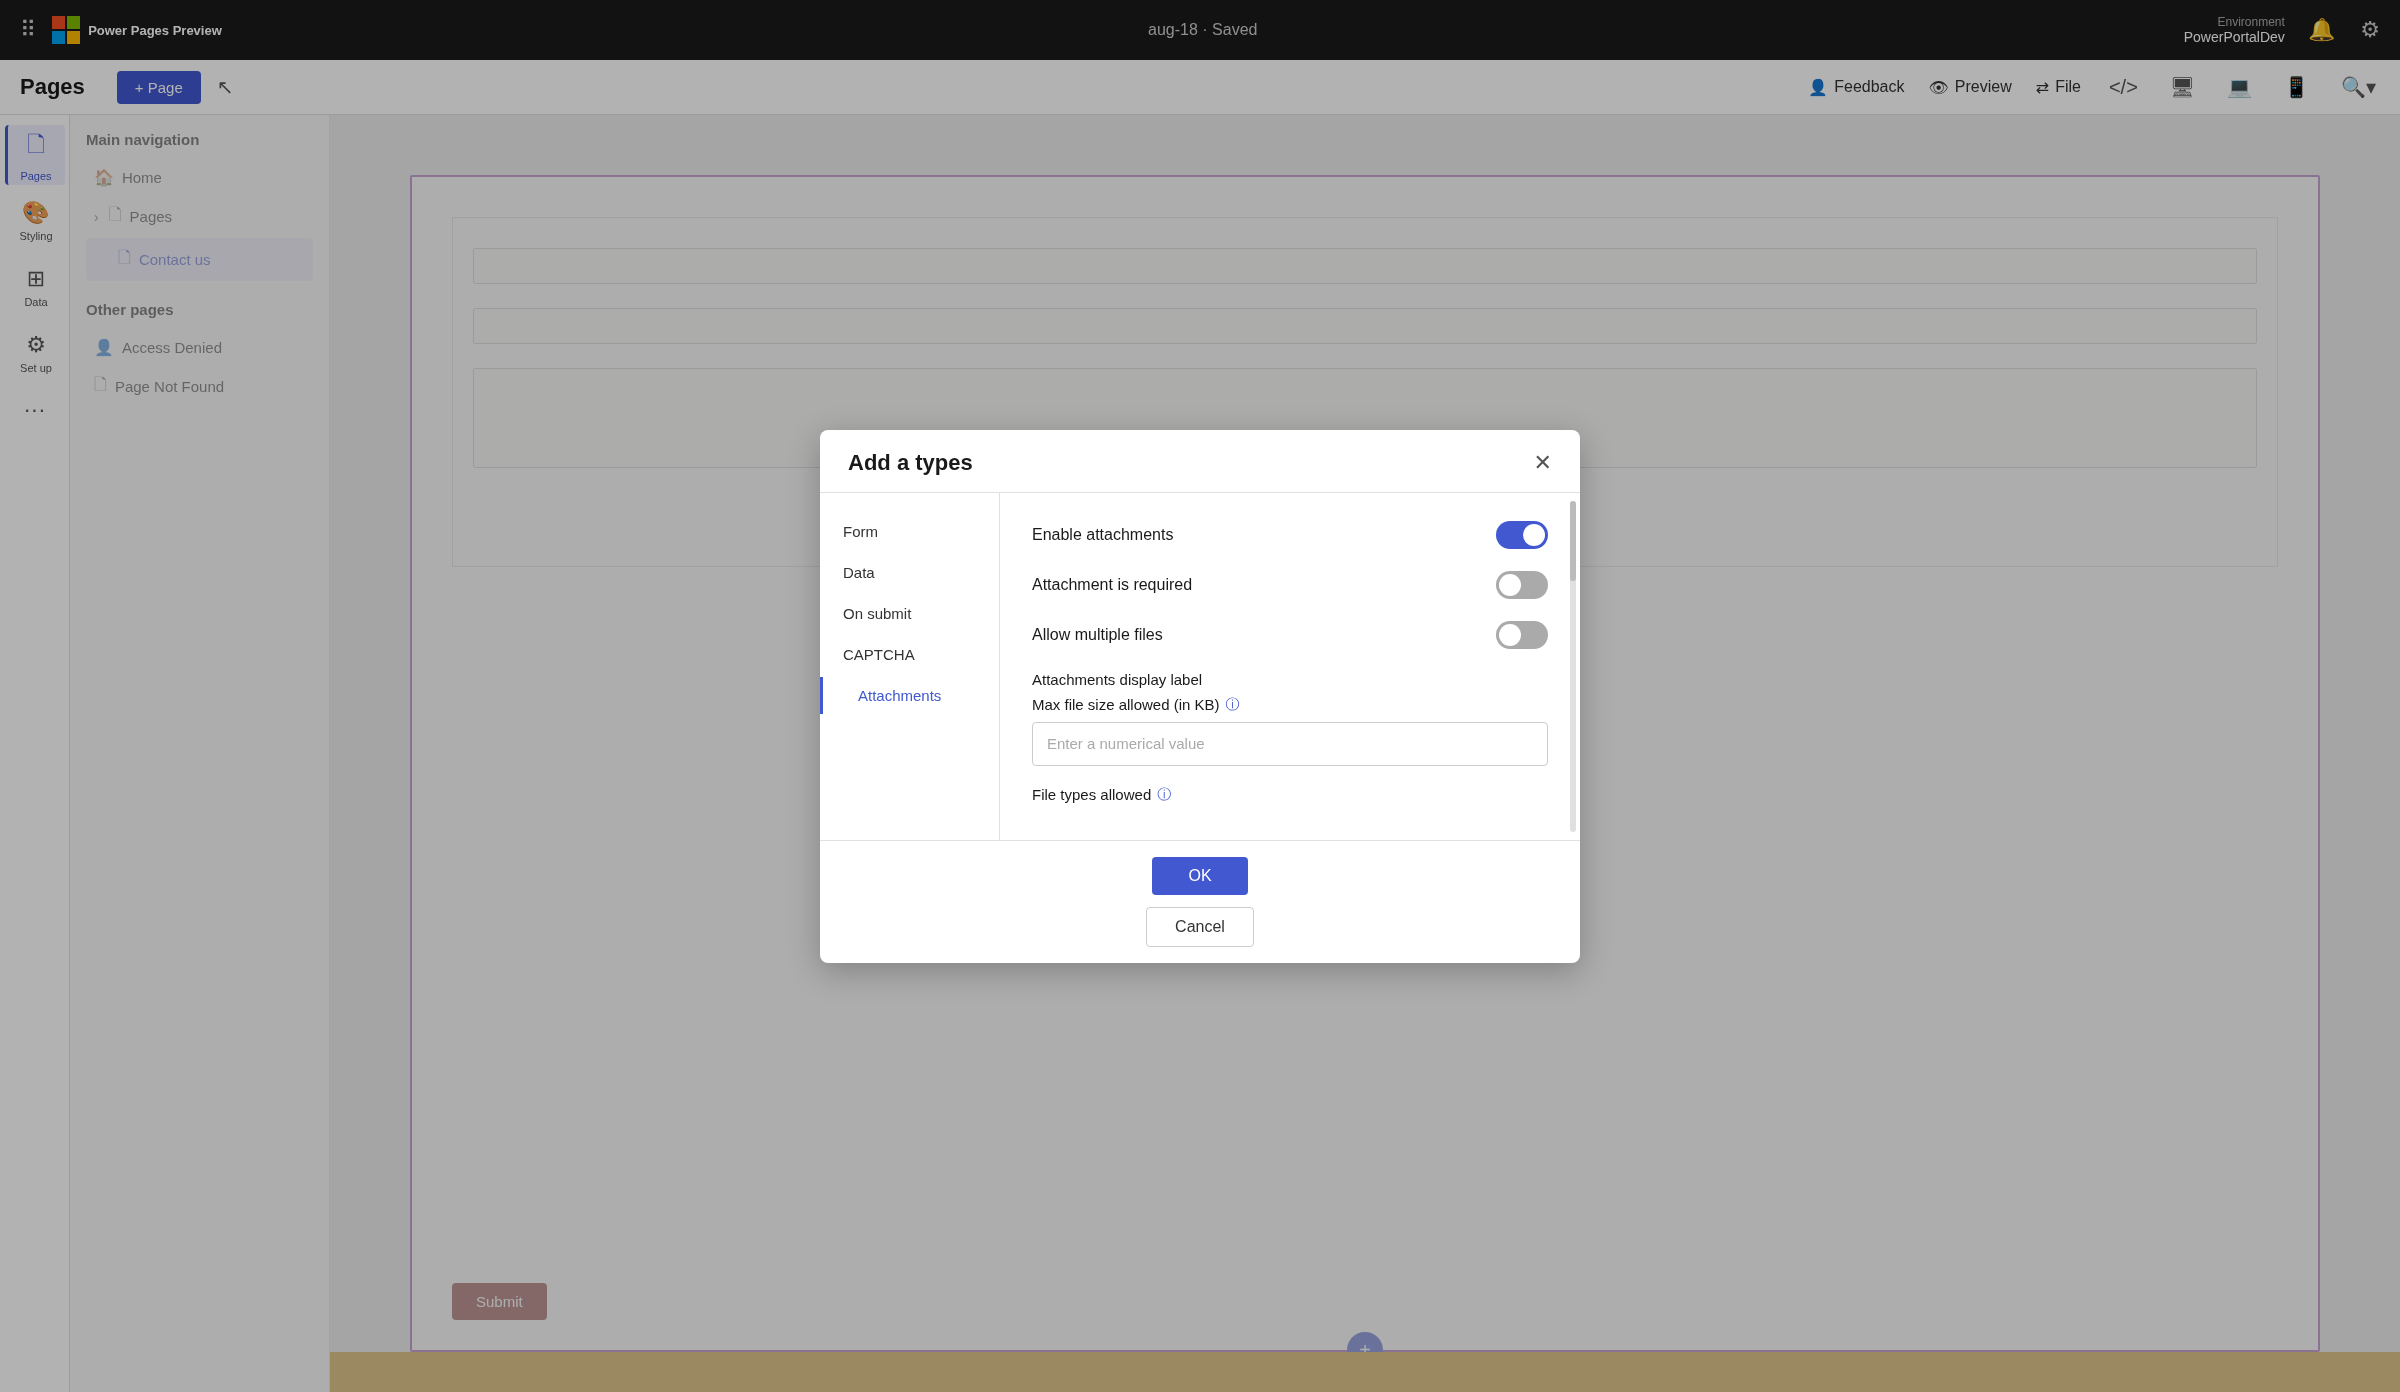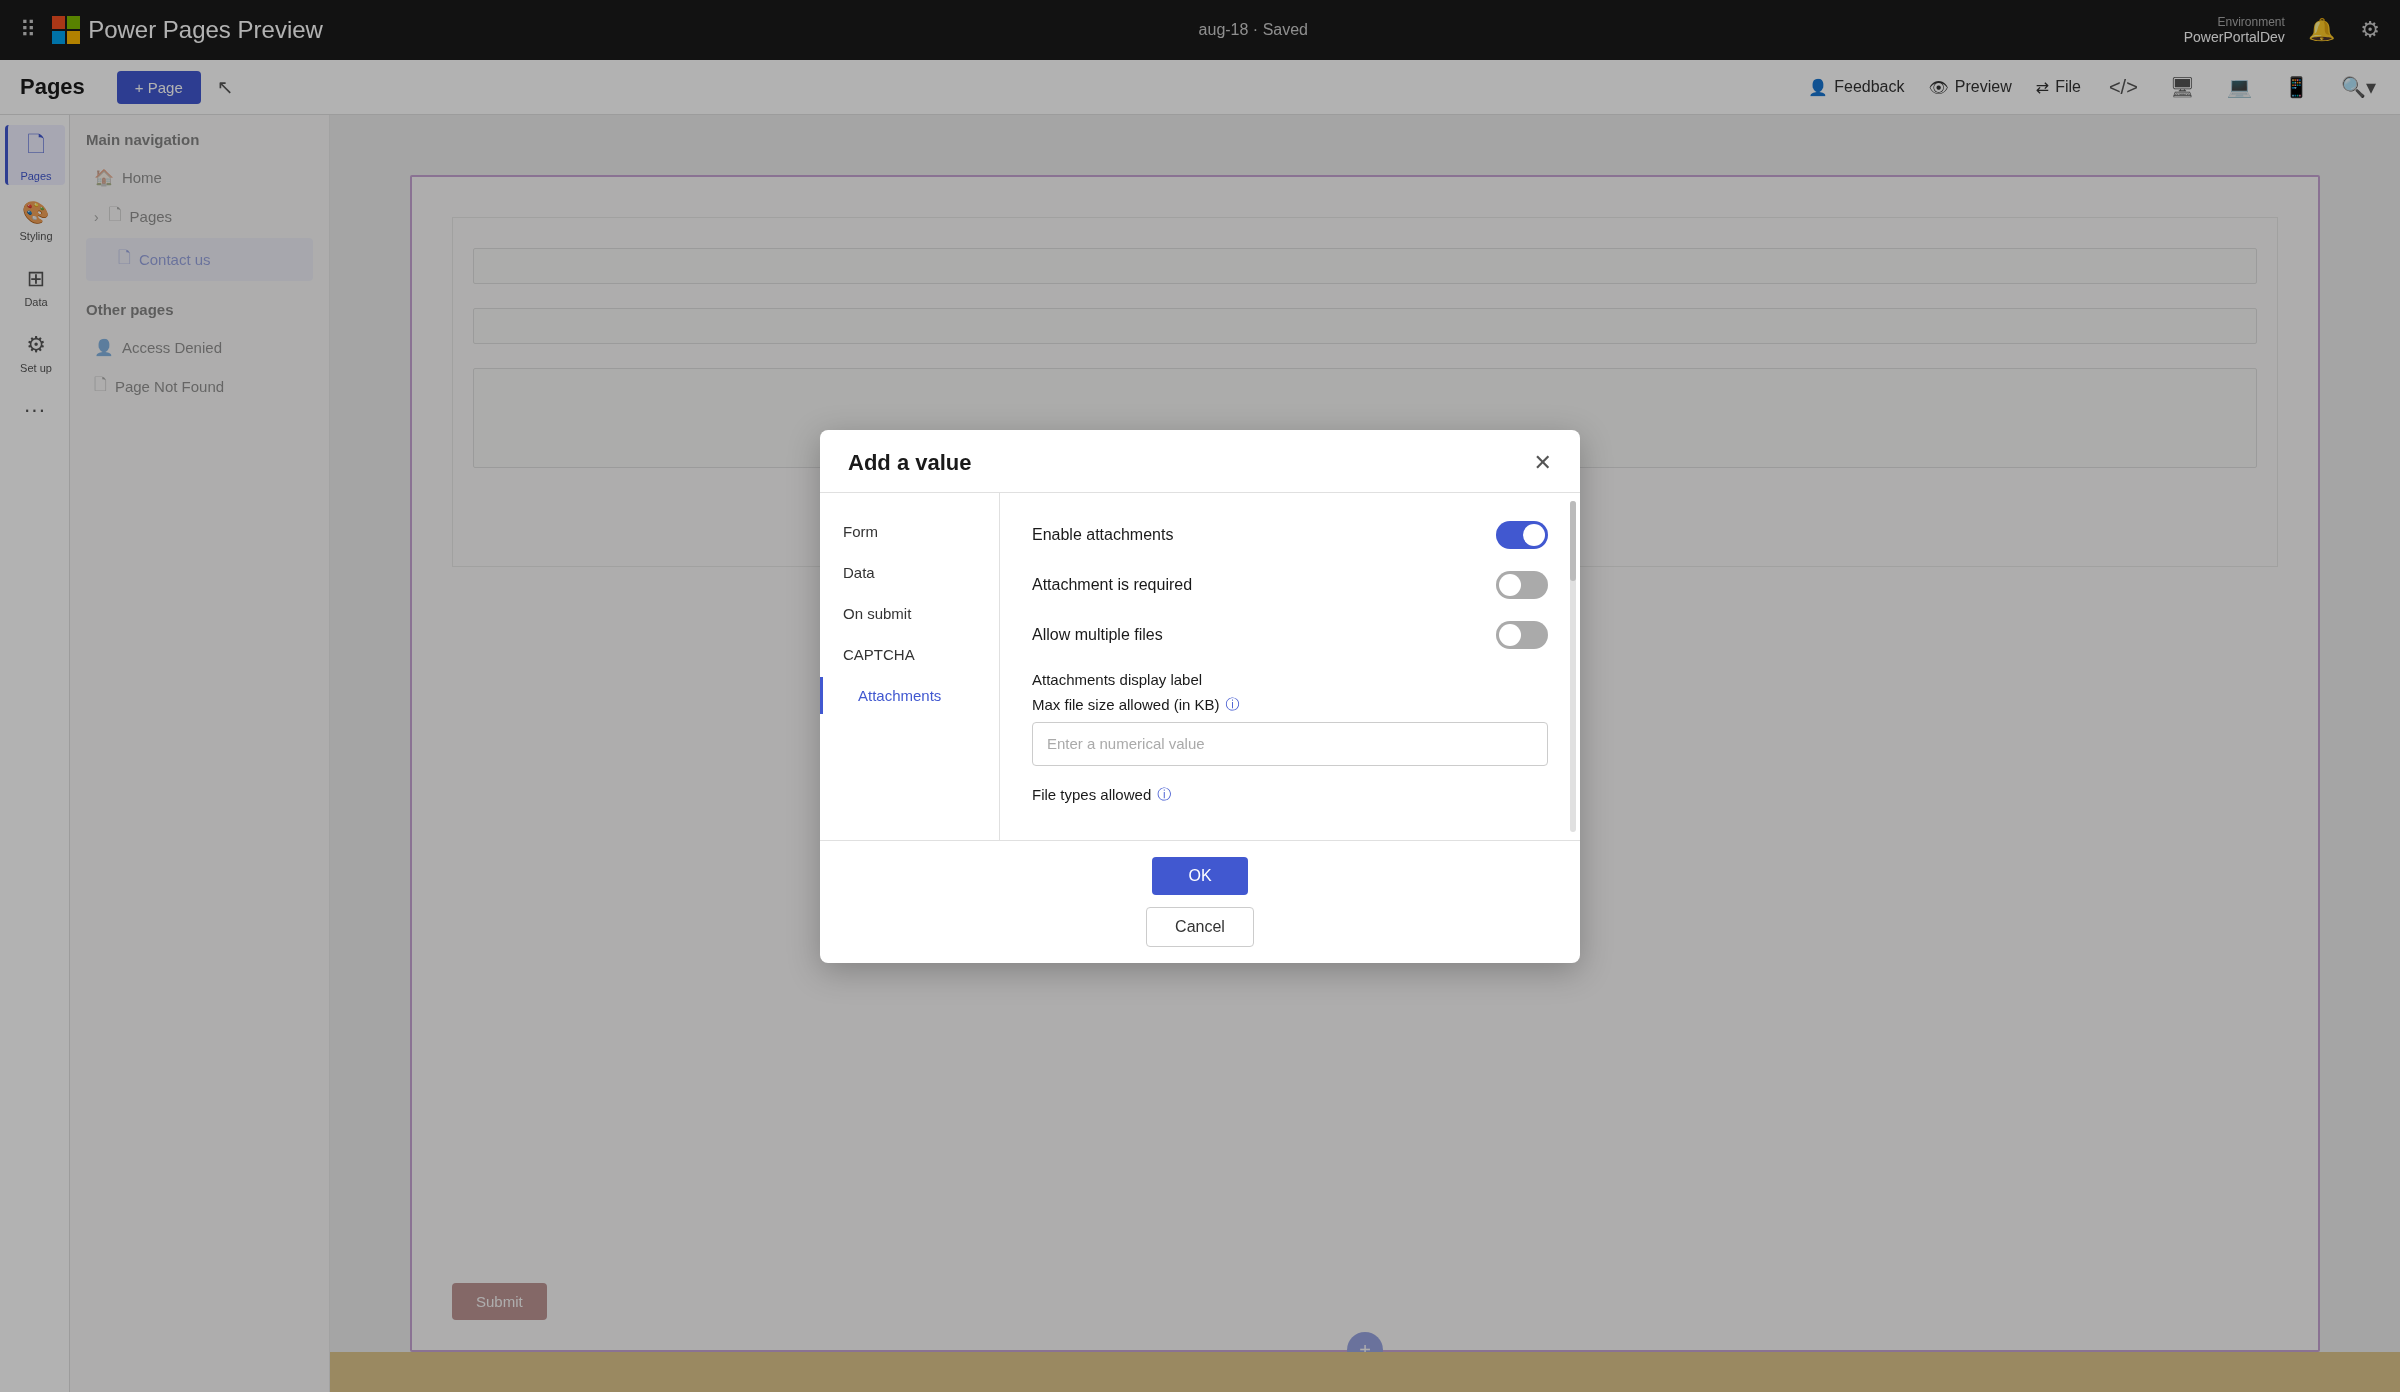--- a/index.html
+++ b/index.html
@@ -18,21 +18,21 @@
       z-index: 10;
     }
     .top-bar-grid-icon { color: #ccc; font-size: 22px; cursor: pointer; }
     .top-bar-logo { display: flex; align-items: center; gap: 8px; }
     .ms-logo { width: 28px; height: 28px; display: grid; grid-template-columns: 1fr 1fr; gap: 2px; }
     .ms-logo-cell { width: 13px; height: 13px; }
     .ms-logo-cell:nth-child(1) { background: #f25022; }
     .ms-logo-cell:nth-child(2) { background: #7fba00; }
     .ms-logo-cell:nth-child(3) { background: #00a4ef; }
     .ms-logo-cell:nth-child(4) { background: #ffb900; }
-    .top-bar-app-name { color: #fff; font-size: 24px; font-weight: 400; }
+    .top-bar-app-name { color: #fff; font-size: 13px; font-weight: 700; }
     .top-bar-center { flex: 1; text-align: center; color: #ccc; font-size: 16px; }
     .top-bar-right { display: flex; align-items: center; gap: 24px; }
     .top-bar-env { display: flex; flex-direction: column; align-items: flex-end; }
     .top-bar-env-label { color: #aaa; font-size: 12px; }
     .top-bar-env-name { color: #fff; font-size: 14px; }
     .top-bar-icon { color: #ccc; font-size: 22px; cursor: pointer; }
 
     
     .secondary-nav {
       width: 100%;
@@ -491,21 +491,21 @@
     </div>
     <div class="canvas-bottom-bar"></div>
   </div>
 
 </div>
 
 <div class="overlay">
   <div class="dialog">
 
     <div class="dialog-header">
-      <span class="dialog-title">Add a value</span>
+      <span class="dialog-title">Add a types</span>
       <button class="dialog-close">✕</button>
     </div>
 
     <div class="dialog-body">
 
       <div class="dialog-sidebar">
         <div class="dialog-nav-item">Form</div>
         <div class="dialog-nav-item">Data</div>
         <div class="dialog-nav-item">On submit</div>
         <div class="dialog-nav-item">CAPTCHA</div>

